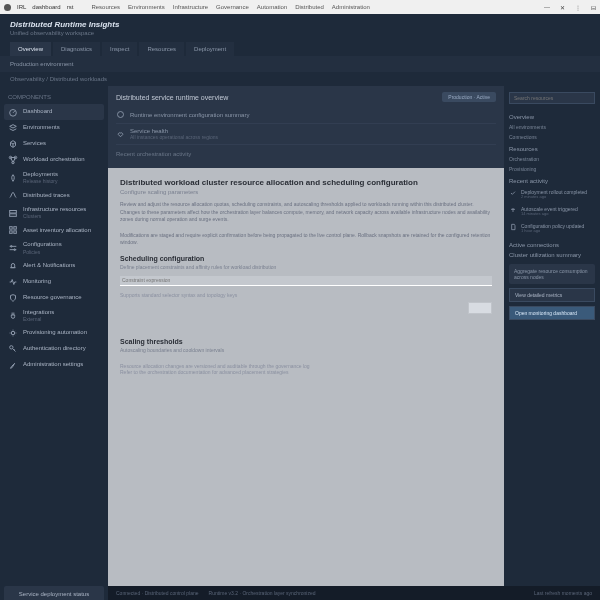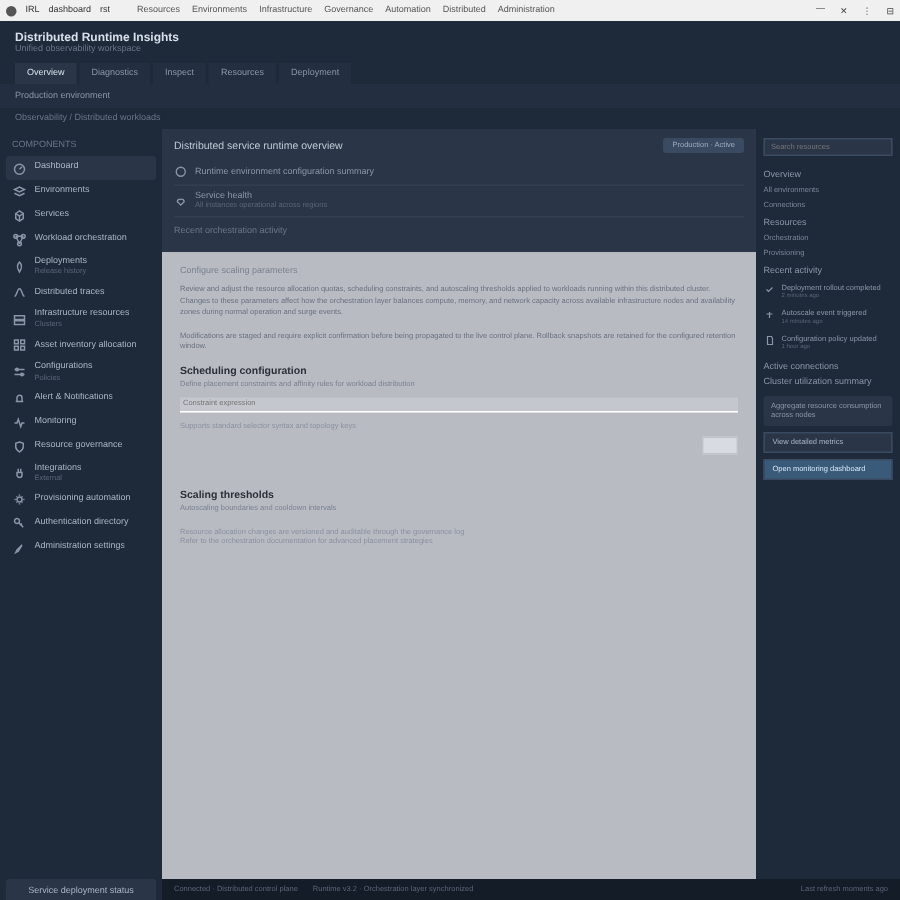--- a/index.html
+++ b/index.html
@@ -5,21 +5,21 @@
 * { margin: 0; padding: 0; box-sizing: border-box; }
 body { font-family: -apple-system, Segoe UI, sans-serif; background: #1a2332; color: #c0c8d4; width: 600px; height: 600px; overflow: hidden; font-size: 7px; }
 
 .titlebar { height: 14px; background: #f0f0f0; color: #333; display: flex; align-items: center; padding: 0 4px; font-size: 6px; }
 .titlebar .tb-left { display: flex; gap: 6px; align-items: center; }
 .titlebar .tb-icon { width: 7px; height: 7px; background: #555; border-radius: 50%; }
 .titlebar .tb-menu { display: flex; gap: 8px; margin-left: 12px; color: #555; }
 .titlebar .tb-controls { margin-left: auto; display: flex; gap: 10px; color: #444; }
 
 .header { background: #1e2a3a; padding: 6px 10px 0; }
-.header-title { font-size: 8px; font-weight: 600; color: #d8e0ec; }
+.header-title { font-size: 8px; font-weight: 600; color: #d8e0ec; font-style: italic; }
 .header-sub { font-size: 6px; color: #6a7688; margin-top: 1px; }
 .tabs { display: flex; gap: 2px; margin-top: 6px; }
 .tab { padding: 4px 8px; font-size: 6px; color: #8a96a8; background: #232f40; cursor: pointer; }
 .tab.active { background: #2a3648; color: #d8e0ec; }
 
 .subheader { background: #232f40; padding: 5px 10px; font-size: 6px; color: #8a96a8; }
 .breadcrumb { background: #1e2a3a; padding: 4px 10px; font-size: 6px; color: #6a7688; }
 
 .workspace { display: flex; height: calc(100% - 78px); }
 
@@ -281,20 +281,21 @@
           </svg>
         </span>
       <span>
         <span>Service health</span>
         <span class="ir-sub">All instances operational across regions</span>
       </span>
     </div>
     <div class="section-label">Recent orchestration activity</div>
 
     <div class="modal">
+      <h1>Distributed workload cluster resource allocation and scheduling configuration</h1>
       <div class="m-sub">Configure scaling parameters</div>
       <div class="m-body">Review and adjust the resource allocation quotas, scheduling constraints, and autoscaling thresholds applied to workloads running within this distributed cluster. Changes to these parameters affect how the orchestration layer balances compute, memory, and network capacity across available infrastructure nodes and availability zones during normal operation and surge events.</div>
       <div class="m-body">Modifications are staged and require explicit confirmation before being propagated to the live control plane. Rollback snapshots are retained for the configured retention window.</div>
       <h2>Scheduling configuration</h2>
       <div class="m-line">Define placement constraints and affinity rules for workload distribution</div>
       <input class="m-input" placeholder="Constraint expression" style="">
       <div class="m-hint">Supports standard selector syntax and topology keys</div>
       <button class="m-btn"></button>
       <div style="clear:both"></div>
       <div class="m-footer">

